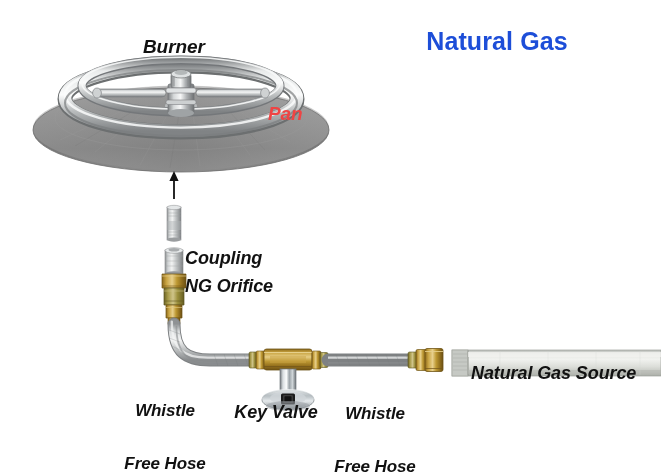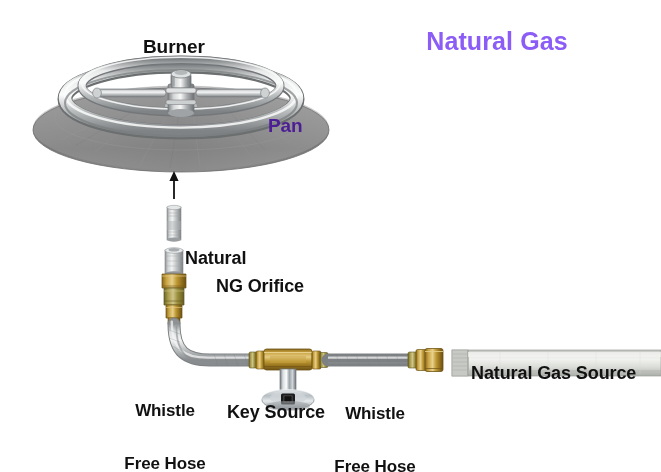--- a/index.html
+++ b/index.html
@@ -25,60 +25,60 @@
     width: 661px;
     height: 472px;
   }
   .lbl {
     position: absolute;
     font-weight: bold;
     color: #111111;
     white-space: pre;
     line-height: 1.04;
     letter-spacing: -0.1px;
+    font-style: italic;
   }
   #title {
     position: absolute;
     right: 14px;
     top: 26px;
     width: 300px;
     text-align: center;
     font-size: 25px;
     font-weight: bold;
-    color: #8b5cf6;
+    color: #1d4ed8;
     line-height: 1.26;
     letter-spacing: 0.1px;
   }
   #title span { display: block; }
   #lbl-burner {
     left: 143px;
     top: 37px;
     font-size: 19px;
   }
   #lbl-pan {
     left: 268px;
-    top: 116px;
+    top: 104px;
     font-size: 19px;
-    color: #4c1d95;
+    color: #ef4444;
   }
   #lbl-nipple {
     left: 185px;
     top: 210px;
     font-size: 18px;
   }
   #lbl-coupling {
     left: 185px;
     top: 249px;
     font-size: 18px;
   }
   #lbl-orifice {
     left: 185px;
     top: 277px;
     font-size: 18px;
-    margin-left: 31px;
   }
   #lbl-hose-left {
     left: 101px;
     top: 367px;
     width: 128px;
     text-align: center;
     font-size: 17px;
   }
   #lbl-hose-right {
     left: 311px;
@@ -393,29 +393,29 @@
       </g>
     </g>
   </svg>
 
   <div id="title">
     <span>Natural Gas</span>
   </div>
 
   <div class="lbl" id="lbl-burner">Burner</div>
   <div class="lbl" id="lbl-pan">Pan</div>
-  <div class="lbl" id="lbl-coupling">Natural</div>
+  <div class="lbl" id="lbl-coupling">Coupling</div>
   <div class="lbl" id="lbl-orifice">NG Orifice</div>
 
   <div class="lbl" id="lbl-hose-left">
     <div>Whistle</div>
     <div>Free Hose</div>
   </div>
 
   <div class="lbl" id="lbl-hose-right">
     <div>Whistle</div>
     <div>Free Hose</div>
   </div>
 
-  <div class="lbl" id="lbl-keyvalve">Key Source</div>
+  <div class="lbl" id="lbl-keyvalve">Key Valve</div>
   <div class="lbl" id="lbl-source">Natural Gas Source</div>
 
 </div>
 
 </body></html>

